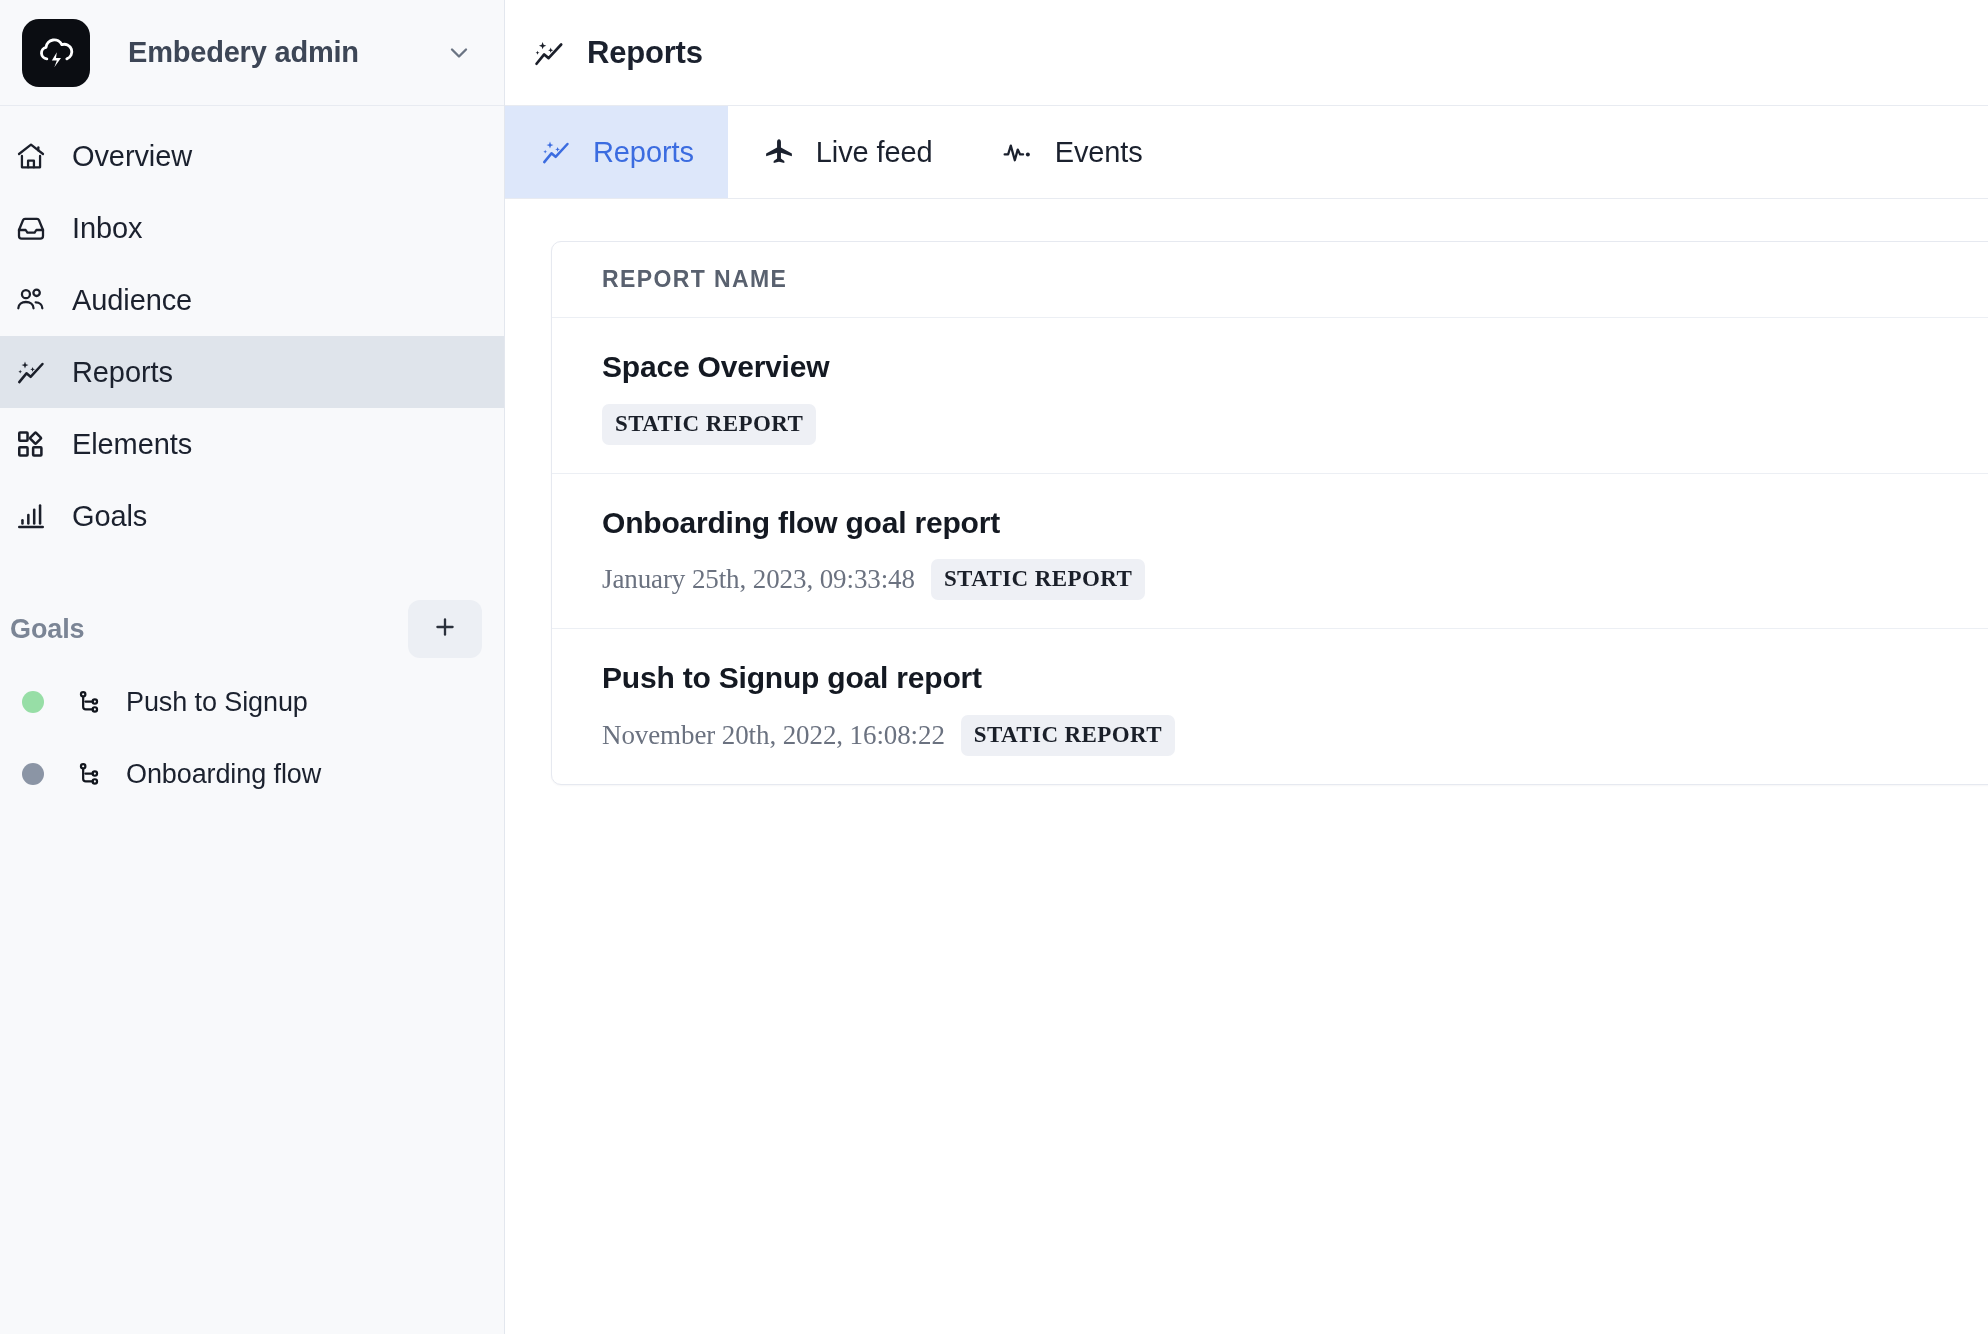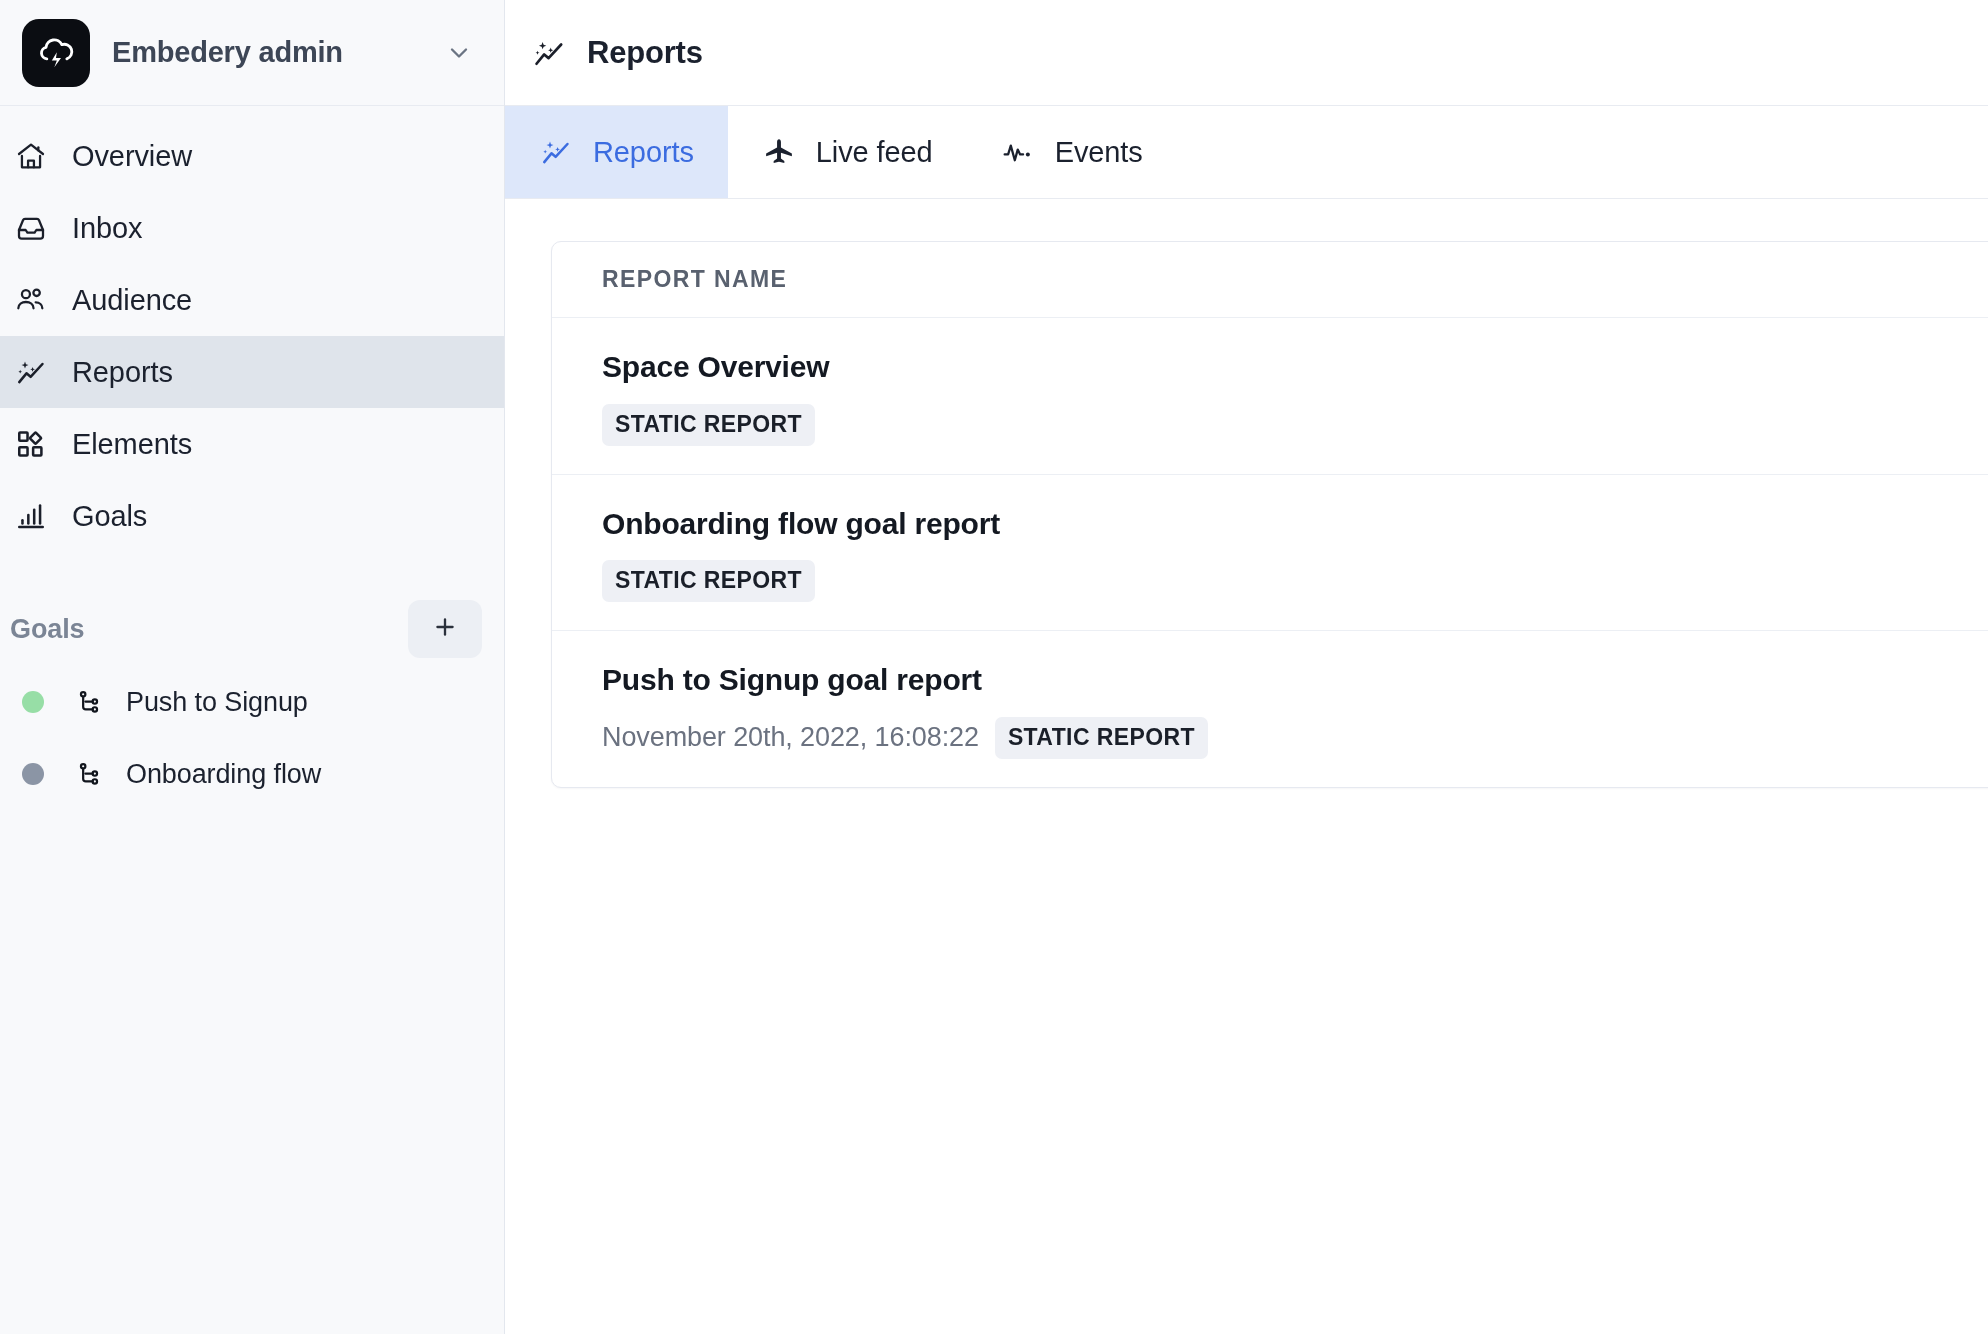--- a/index.html
+++ b/index.html
@@ -44,21 +44,21 @@
     height: 68px;
     border-radius: 17px;
     background: #0b0d12;
     display: flex;
     align-items: center;
     justify-content: center;
     flex: 0 0 68px;
   }
 
   .ws-name {
-    margin-left: 22px;
+    margin-left: 38px;
     font-size: 29px;
     font-weight: 700;
     color: #3d4656;
     letter-spacing: -0.2px;
     flex: 1 1 auto;
     white-space: nowrap;
   }
 
   .ws-chevron {
     flex: 0 0 auto;
@@ -270,20 +270,21 @@
     color: #141922;
     letter-spacing: -0.2px;
     line-height: 1.25;
   }
 
   .row-meta {
     margin-top: 18px;
     display: flex;
     align-items: center;
     gap: 16px;
+    font-family: Liberation Serif, serif;
   }
   .row-date {
     font-size: 27px;
     color: #6b7280;
     letter-spacing: -0.1px;
     white-space: nowrap;
   }
 
   .badge {
     display: inline-flex;
@@ -497,20 +498,21 @@
         <div class="row">
           <div class="row-title">Space Overview</div>
           <div class="row-meta">
             <span class="badge">STATIC REPORT</span>
           </div>
         </div>
 
         <div class="row">
           <div class="row-title">Onboarding flow goal report</div>
           <div class="row-meta">
+            <span class="row-date">January 25th, 2023, 09:33:48</span>
             <span class="badge">STATIC REPORT</span>
           </div>
         </div>
 
         <div class="row">
           <div class="row-title">Push to Signup goal report</div>
           <div class="row-meta">
             <span class="row-date">November 20th, 2022, 16:08:22</span>
             <span class="badge">STATIC REPORT</span>
           </div>

